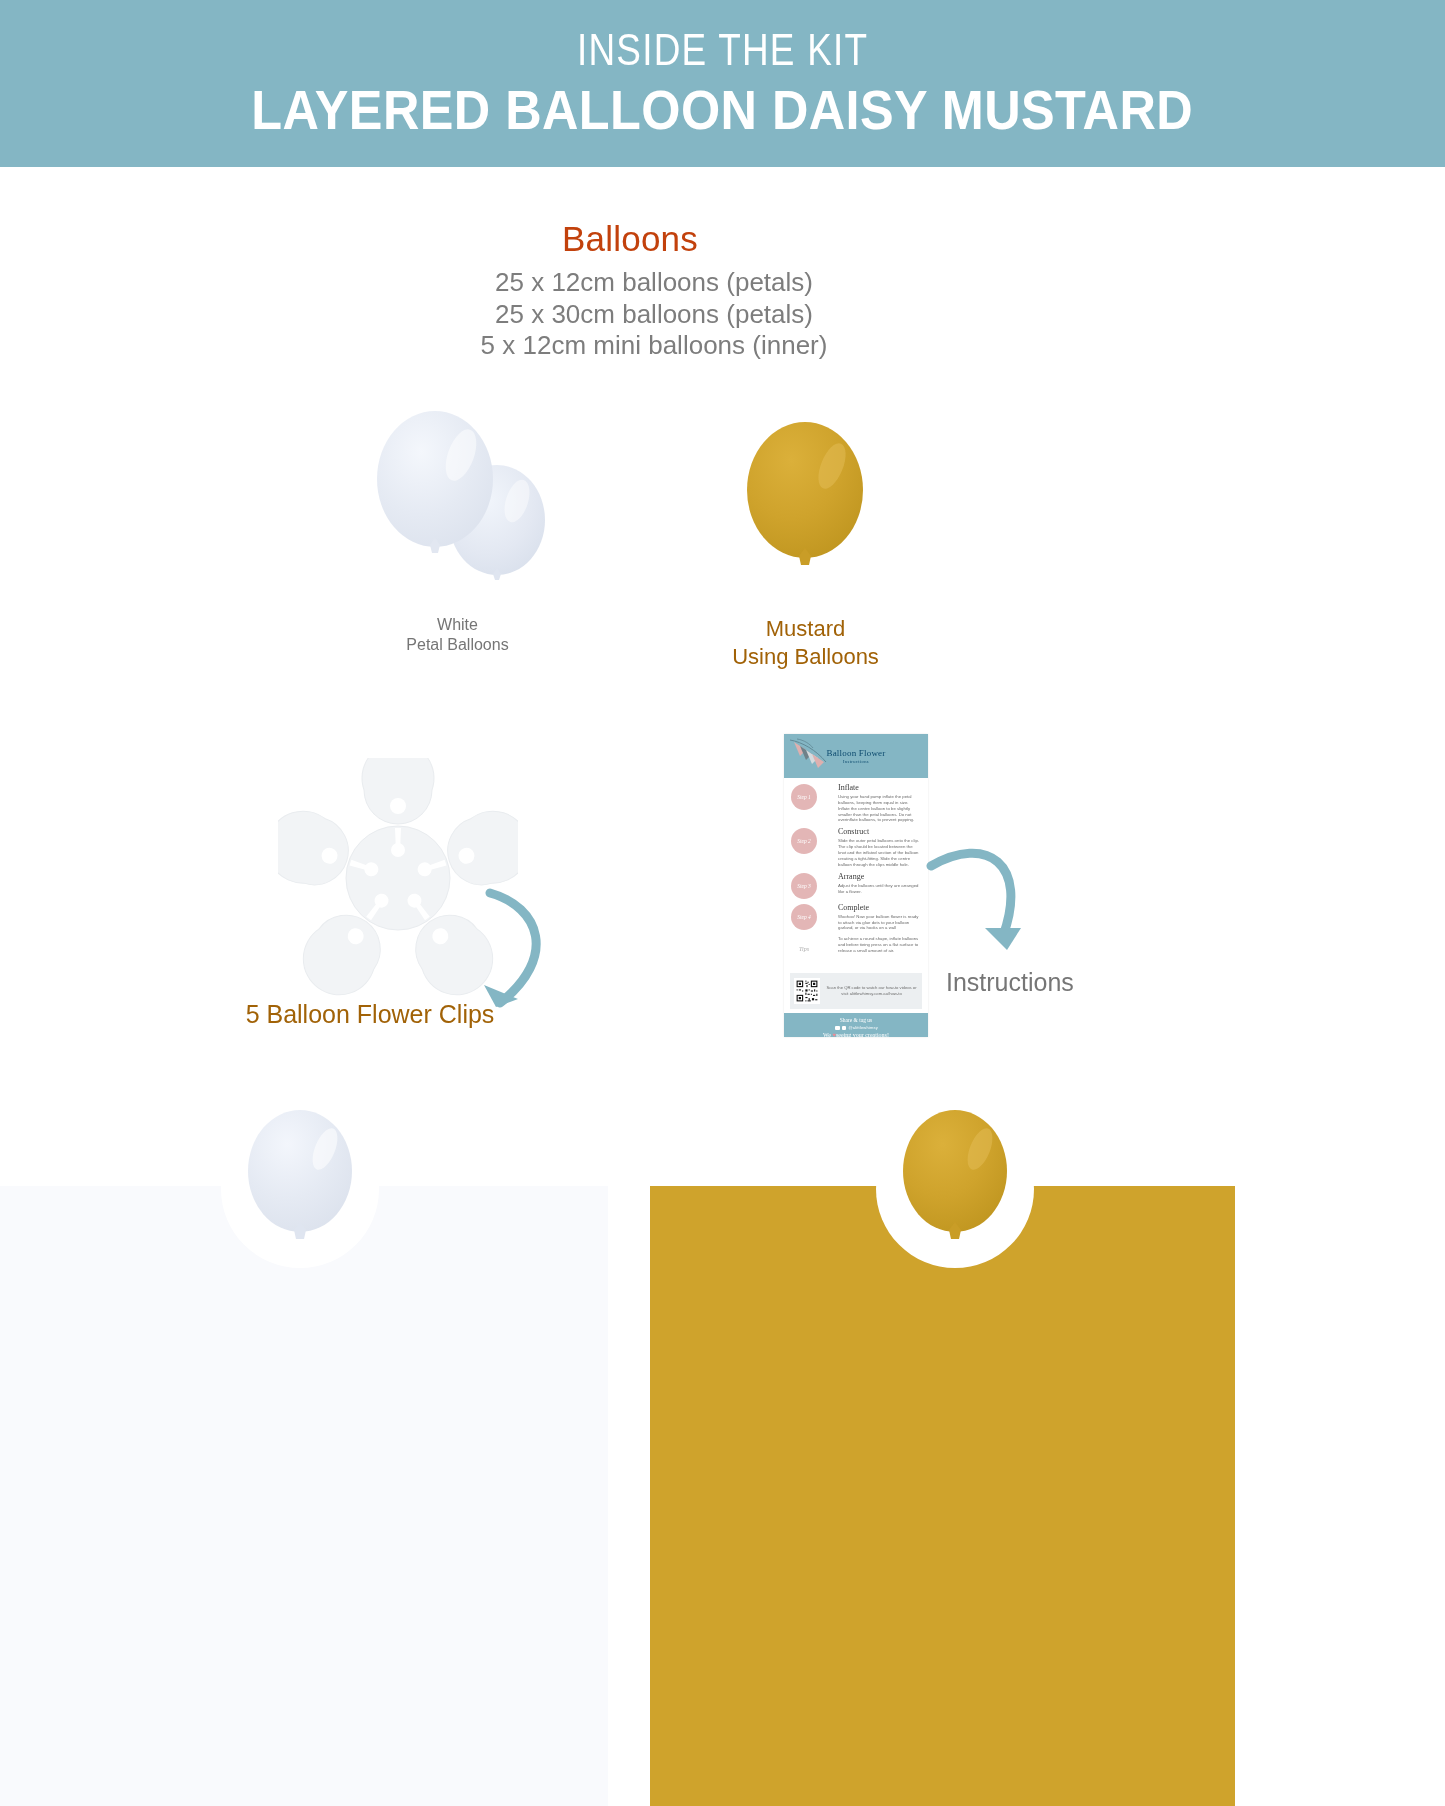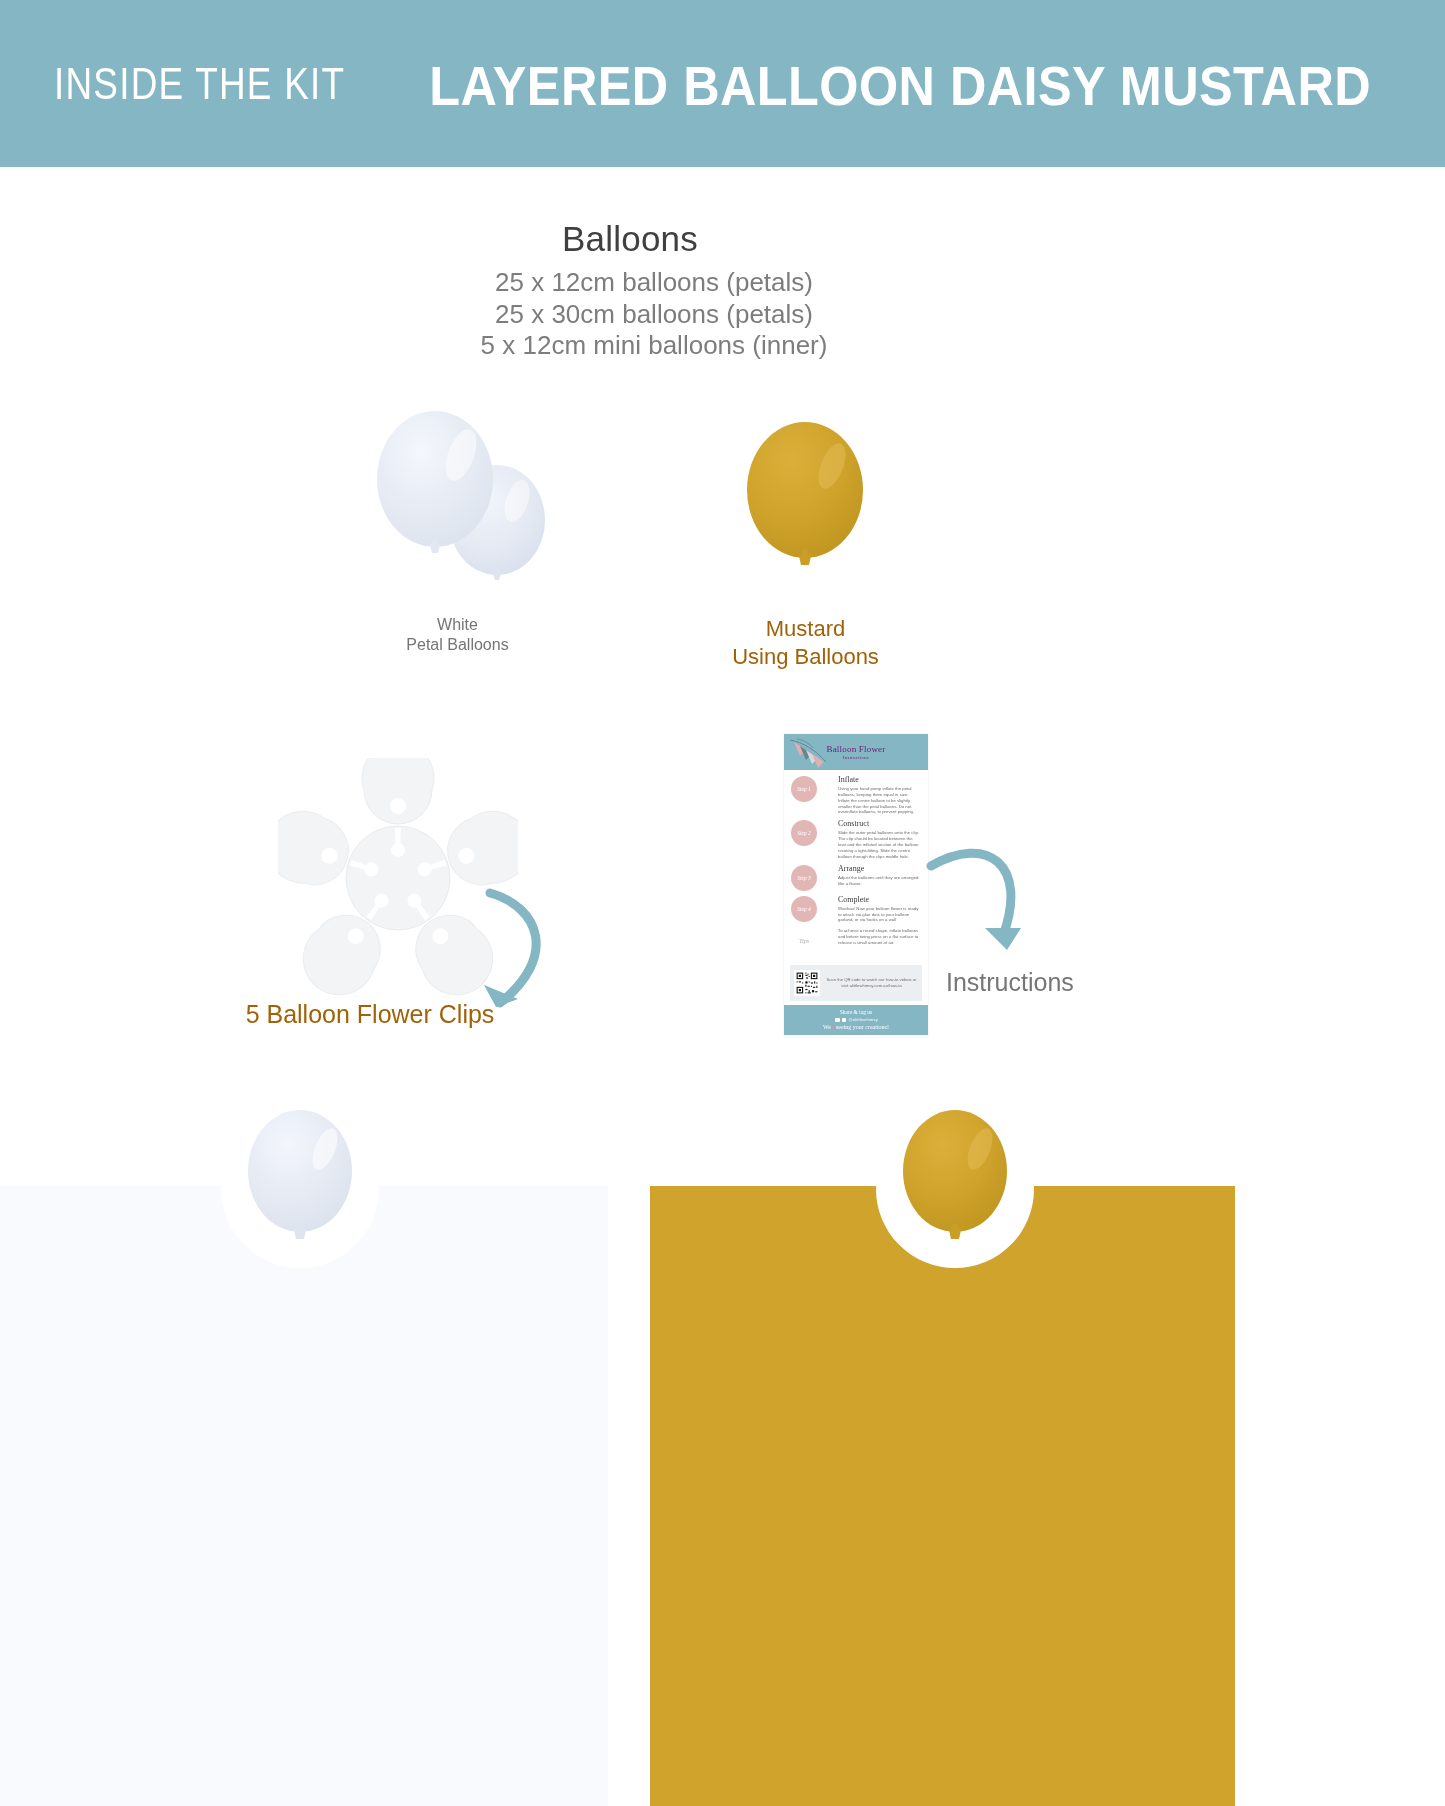--- a/index.html
+++ b/index.html
@@ -8,21 +8,21 @@
     background:#ffffff;
     font-family:"Liberation Sans", sans-serif;
     overflow:hidden;
   }
   .page { position:relative; width:1445px; height:1806px; background:#fff; }
 
   
   .header {
     position:absolute; left:0; top:0; width:1445px; height:167px;
     background:#84b6c4;
-    display:flex; flex-direction:row;
+    display:flex; flex-direction:column;
     align-items:center; justify-content:center;
     color:#ffffff;
   }
   .header-kicker {
     font-size:45px; font-weight:300; letter-spacing:1.5px;
     line-height:1.05; transform:scaleX(0.82); transform-origin:center;
     white-space:nowrap;
   }
   .header-title {
     font-size:56px; font-weight:700; letter-spacing:0.5px;
@@ -30,21 +30,21 @@
     transform:scaleX(0.9); transform-origin:center;
     white-space:nowrap;
   }
 
   
   .balloons-block {
     position:absolute; left:0; top:218px; width:1260px;
     text-align:center; color:#7a7a7a;
   }
   .balloons-title {
-    font-size:35px; font-weight:400; color:#404040;
+    font-size:35px; font-weight:400; color:#c2410c;
     letter-spacing:0.2px; line-height:1.2;
   }
   .balloons-list { margin-top:7px;padding-left:48px; }
   .balloons-list li {
     list-style:none; font-size:26px; font-weight:400;
     color:#7d7d7d; line-height:1.22;
   }
 
   
   .swatch-white { position:absolute; left:360px; top:393px; width:195px; height:215px; }
@@ -69,23 +69,23 @@
 
   
   .card {
     position:absolute; left:784px; top:734px;
     width:144px; height:303px;
     background:#ffffff;
     box-shadow:0 0 2px rgba(0,0,0,0.10);
     overflow:hidden;
   }
   .card-head {
-    position:relative; height:36px; background:#84b6c4;
+    position:relative; height:44px; background:#84b6c4;
     display:flex; flex-direction:column; align-items:center; justify-content:center;
-    color:#701a75;
+    color:#0c4a6e;
   }
   .card-head-title { font-size:9px; font-family:"Liberation Serif", serif; letter-spacing:0.2px; }
   .card-head-sub { font-size:4.5px; font-family:"Liberation Serif", serif; letter-spacing:0.4px; margin-top:1px; }
   .card-feather { position:absolute; left:2px; top:2px; width:48px; height:34px; }
 
   .card-body { padding:6px 7px 2px 7px; }
   .step { display:flex; gap:5px; margin-bottom:5px; }
   .step-badge {
     flex:0 0 auto; width:26px; height:26px; border-radius:50%;
     background:#d99a9a; opacity:.72;

